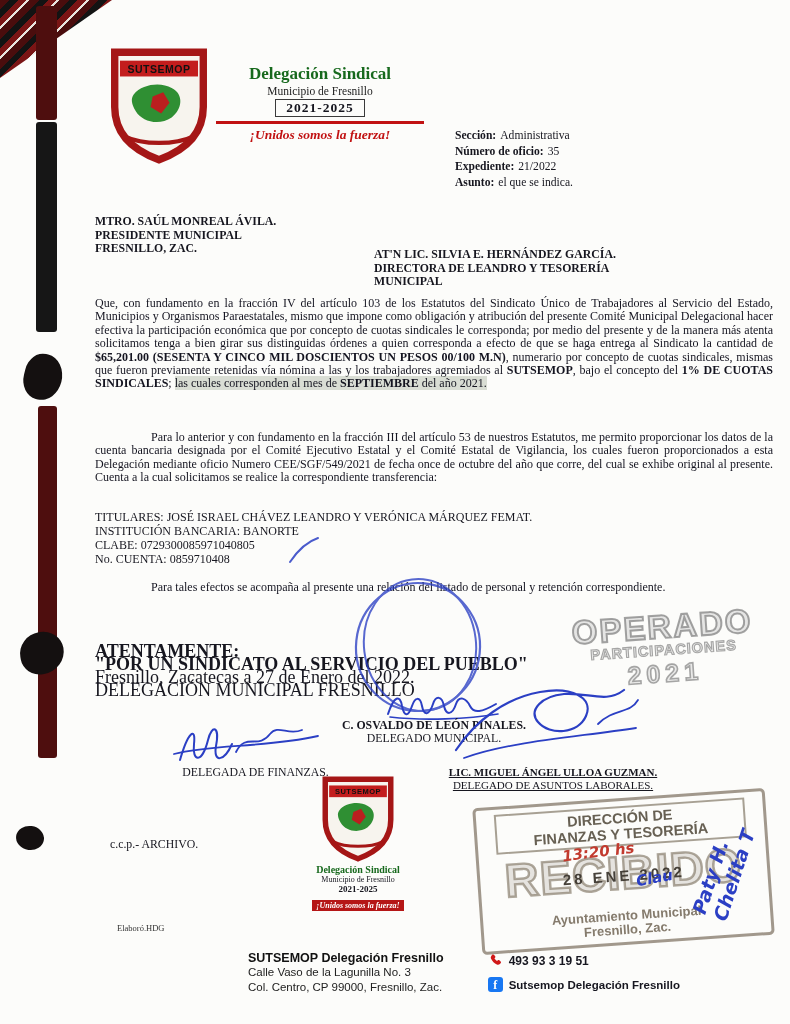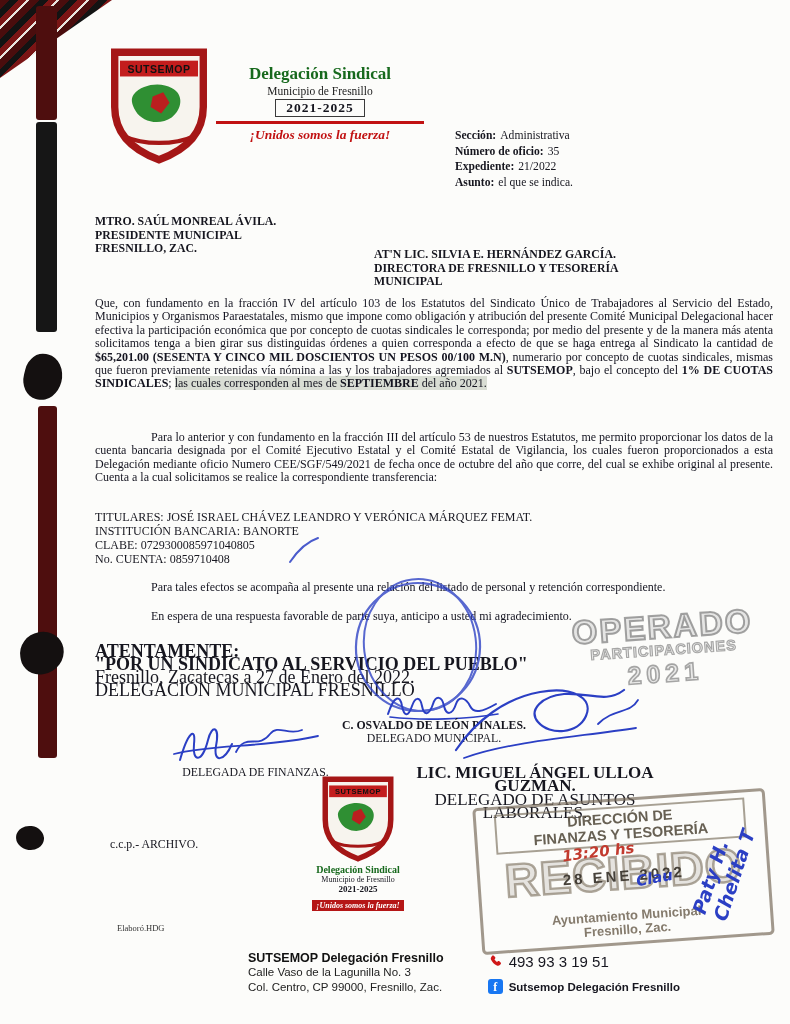--- a/index.html
+++ b/index.html
@@ -57,21 +57,21 @@
   .p3 { top:581px; text-indent:56px;font-family:Liberation Serif, serif; }
   .p4 { top:610px; text-indent:56px; }
   .account { position:absolute; left:95px; top:511px; font-size:12px; line-height:13.9px; }
   .hl { background:rgba(160,172,150,.38); }
 
   
   .closing { position:absolute; left:95px; top:645px; width:678px; text-align:left;
              font-size:18px; line-height:13px; }
   .signer-main  { position:absolute; left:95px;  top:719px; width:678px; text-align:center; font-size:11.8px; line-height:13px; }
   .signer-left  { position:absolute; left:128px; top:766px; width:255px; text-align:center; font-size:11.8px; line-height:13.4px; }
-  .signer-right { position:absolute; left:410px; top:766px; width:250px; text-align:center; font-size:17px; line-height:13.4px; }
+  .signer-right { position:absolute; left:428px; top:766px; width:250px; text-align:center; font-size:11px; line-height:13.4px;text-decoration:underline; }
   .ccp     { position:absolute; left:110px; top:837px; font-size:11.8px; }
   .elaboro { position:absolute; left:117px; top:923px; font-size:8.5px; color:#333; }
 
   .sig { position:absolute; }
   .sig path, .sig ellipse { fill:none; stroke:#2b3fc4; stroke-linecap:round; }
   .sig-main  { left:384px; top:690px; width:118px; height:32px; }
   .sig-left  { left:172px; top:722px; width:150px; height:46px; }
   .sig-right { left:448px; top:684px; width:200px; height:84px; }
   .sig-oval  { left:348px; top:576px; width:140px; height:142px; opacity:.78; }
   .sig-clabe { left:284px; top:534px; width:40px; height:32px; opacity:.85; }
@@ -129,21 +129,21 @@
   .ml-motto { display:inline-block; background:#b51616; color:#fff; font-style:italic; font-weight:bold;
               font-size:8px; padding:1px 4px; margin-top:1px; }
 
   
   .footer { position:absolute; left:0; top:951px; width:790px; display:flex; gap:44px;
             padding-left:248px; font-family:"Liberation Sans", sans-serif; }
   .f-org { font-weight:bold; font-size:12.5px; color:#111; }
   .f-addr { font-size:11.5px; line-height:15px; color:#222; }
   .f-right { display:flex; flex-direction:column; gap:9px; padding-top:2px; }
   .f-row { display:flex; align-items:center; gap:6px; }
-  .f-phone { font-weight:normal; font-size:15px; }
+  .f-phone { font-weight:bold; font-size:12px; }
   .f-fb { font-size:11.5px; font-weight:bold; }
   .fb-icon { width:15px; height:15px; background:#1877f2; border-radius:3px; color:#fff;
              font-family:"Liberation Serif", serif; font-weight:bold; font-size:12px;
              display:flex; align-items:flex-end; justify-content:center; line-height:14px; }
   .fb-icon::after { content:"f"; }
 </style>
 </head>
 <body>
 
 <div class="page">
@@ -189,37 +189,36 @@
     <div><span class="b">Asunto:</span><span class="mv">el que se indica.</span></div>
   </div>
 
   <div class="addr">
     <div>MTRO. SAÚL MONREAL ÁVILA.</div>
     <div>PRESIDENTE MUNICIPAL</div>
     <div>FRESNILLO, ZAC.</div>
   </div>
   <div class="attn">
     <div>AT'N LIC. SILVIA E. HERNÁNDEZ GARCÍA.</div>
-    <div>DIRECTORA DE FRESNILLO Y TESORERÍA</div>
+    <div>DIRECTORA DE LEANDRO Y TESORERÍA</div>
     <div>MUNICIPAL</div>
   </div>
 
   <p class="bodytext p1"><span>Que, con fundamento en la fracción IV del artículo 103 de los Estatutos del Sindicato Único de Trabajadores al Servicio del Estado, Municipios y Organismos Paraestatales, mismo que impone como obligación y atribución del presente Comité Municipal Delegacional hacer efectiva la participación económica que por concepto de cuotas sindicales le corresponda; por medio del presente y de la manera más atenta solicitamos tenga a bien girar sus distinguidas órdenes a quien corresponda a efecto de que se haga entrega al Sindicato la cantidad de </span><span class="b">$65,201.00 (SESENTA Y CINCO MIL DOSCIENTOS UN PESOS 00/100 M.N)</span><span>, numerario por concepto de cuotas sindicales, mismas que fueron previamente retenidas vía nómina a las y los trabajadores agremiados al </span><span class="b">SUTSEMOP</span><span>, bajo el concepto del </span><span class="b">1% DE CUOTAS SINDICALES</span><span>; </span><span class="hl">las cuales corresponden al mes de </span><span class="b hl">SEPTIEMBRE</span><span class="hl"> del año 2021.</span></p>
 
   <p class="bodytext p2">Para lo anterior y con fundamento en la fracción III del artículo 53 de nuestros Estatutos, me permito proporcionar los datos de la cuenta bancaria designada por el Comité Ejecutivo Estatal y el Comité Estatal de Vigilancia, los cuales fueron proporcionados a esta Delegación mediante oficio Numero CEE/SGF/549/2021 de fecha once de octubre del año que corre, del cual se exhibe original al presente. Cuenta a la cual solicitamos se realice la correspondiente transferencia:</p>
 
   <div class="account">
     <div>TITULARES: JOSÉ ISRAEL CHÁVEZ LEANDRO Y VERÓNICA MÁRQUEZ FEMAT.</div>
     <div>INSTITUCIÓN BANCARIA: BANORTE</div>
     <div>CLABE: 0729300085971040805</div>
     <div>No. CUENTA: 0859710408</div>
   </div>
 
   <p class="bodytext p3">Para tales efectos se acompaña al presente una relación del listado de personal y retención correspondiente.</p>
-  <p class="bodytext p4">En espera de una respuesta favorable de parte suya, anticipo a usted mi agradecimiento.</p>
 
   <div class="closing">
     <div class="b">ATENTAMENTE:</div>
     <div class="b">"POR UN SINDICATO AL SERVICIO DEL PUEBLO"</div>
     <div>Fresnillo, Zacatecas a 27 de Enero del 2022.</div>
     <div>DELEGACIÓN MUNICIPAL FRESNILLO</div>
   </div>
 
   <svg class="sig sig-main" viewBox="0 0 118 32">
     <path d="M4 24 C10 6 16 4 18 16 C20 26 24 28 28 16 C31 7 36 6 38 16 C40 26 45 26 49 14 C52 5 58 6 60 16 C62 25 68 26 72 14 C75 5 82 8 86 16 C90 24 98 22 112 14" stroke-width="2"></path>

